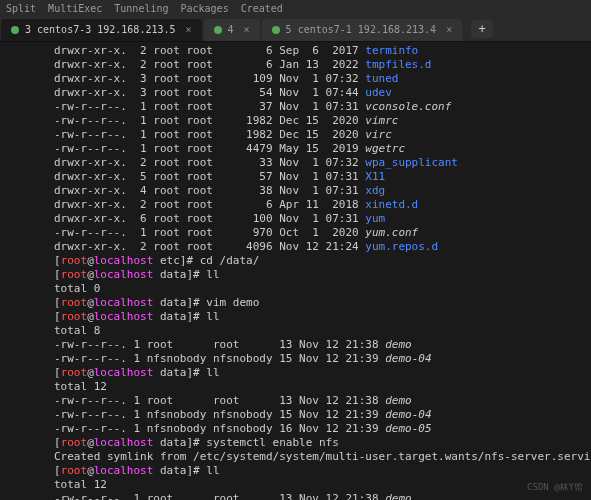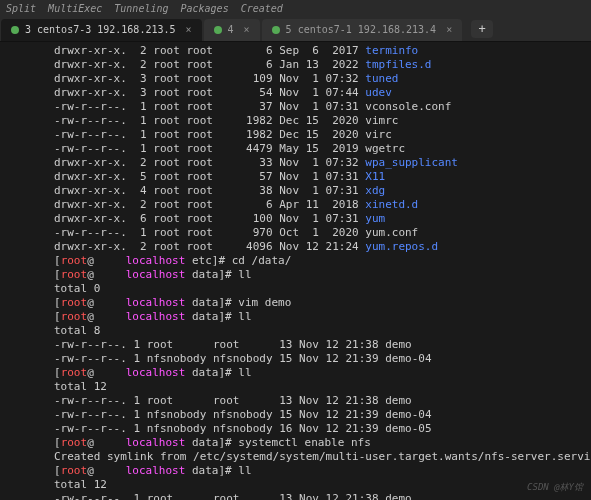--- a/index.html
+++ b/index.html
@@ -14,21 +14,20 @@
     }
     .menubar {
       background: #2a2a2a;
       height: 16px;
       display: flex;
       align-items: center;
       padding: 0 6px;
       gap: 12px;
       font-size: 10px;
       color: #999;
-      font-style: italic;
     }
     .tabbar {
       background: #2a2a2a;
       height: 26px;
       display: flex;
       align-items: center;
       border-bottom: 1px solid #111;
     }
     .tab {
       height: 22px;
@@ -56,26 +55,26 @@
       color: #ccc; cursor: pointer; font-size: 12px;
     }
     .terminal {
       padding: 2px 6px;
       line-height: 14px;
       white-space: pre;
       font-size: 11px;
     }
     .line { display: block; margin-left: 48px; }
     .blue { color: #58f; }
-    .white { color: #ccc; }
+    .white { color: #ccc; font-style: italic; }
     .prompt-user { color: #f55; text-align: center; }
-    .prompt-host { color: #f5f; padding-left: 32px; }
+    .prompt-host { color: #f5f; }
     .watermark {
       position: absolute; bottom: 6px; right: 8px;
-      color: #555; font-size: 9px; font-style: italic;
+      color: #555; font-size: 9px;
     }
   </style>
 </head>
 <body>
 
 <div class="menubar" id="menubar">
     <span>Split</span>
     <span>MultiExec</span>
     <span>Tunneling</span>
     <span>Packages</span>

